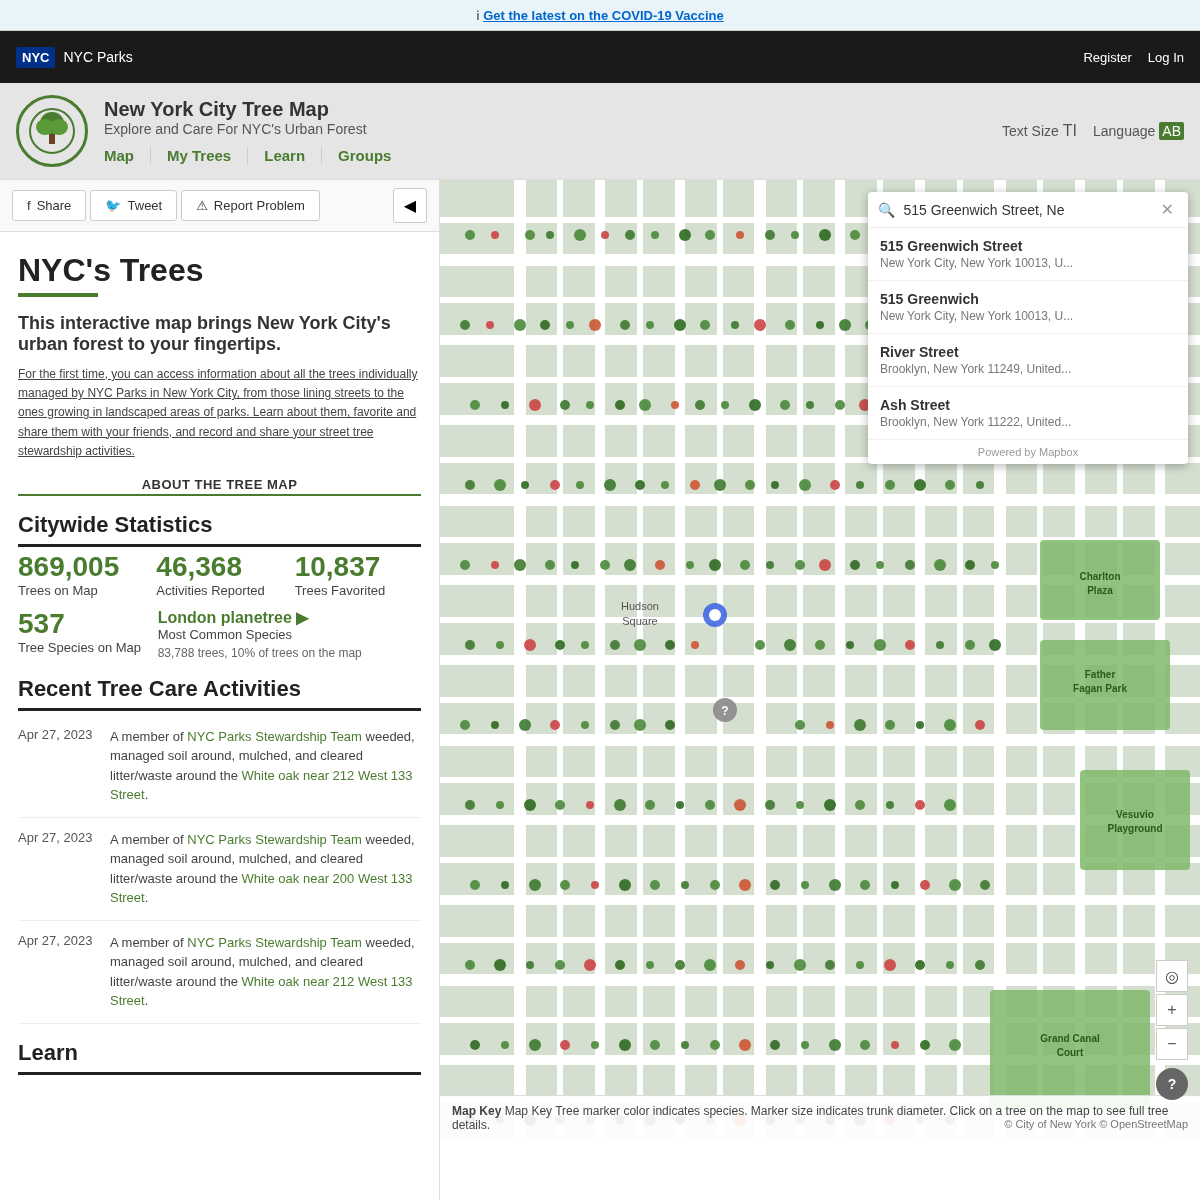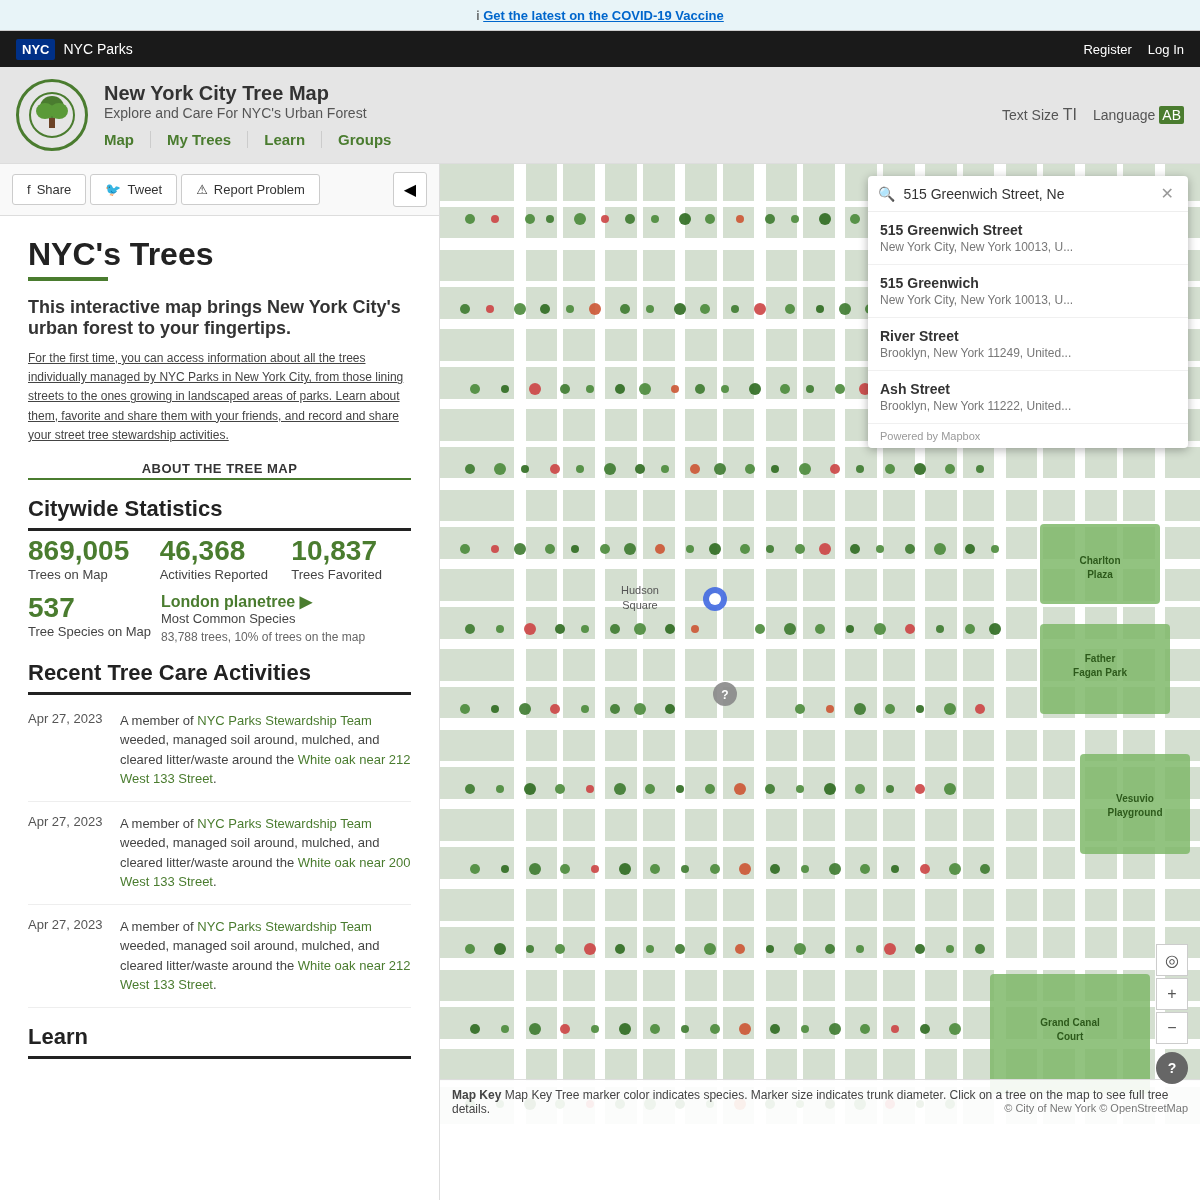--- a/index.html
+++ b/index.html
@@ -15,21 +15,21 @@
     }
     .covid-banner a { color: #0066cc; text-decoration: underline; font-weight: bold; }
 
     
     .top-nav {
       background: #1a1a1a;
       display: flex;
       align-items: center;
       justify-content: space-between;
       padding: 0 16px;
-      height: 36px;
+      height: 52px;
     }
     .top-nav-left { display: flex; align-items: center; gap: 8px; }
     .nyc-logo {
       background: #003087;
       color: white;
       font-weight: bold;
       font-size: 13px;
       padding: 3px 6px;
       border-radius: 2px;
     }
@@ -119,21 +119,21 @@
       margin-left: auto;
       padding: 7px 10px;
       border: 1px solid #ccc;
       background: white;
       cursor: pointer;
       font-size: 16px;
       border-radius: 3px;
     }
 
     
-    .sidebar-content { padding: 20px 28px; }
+    .sidebar-content { padding: 20px 18px; }
     .page-title { font-size: 32px; font-weight: bold; color: #222; margin-bottom: 4px; }
     .green-underline {
       height: 4px;
       width: 80px;
       background: #4a7c2f;
       margin-bottom: 16px;
     }
     .intro-text { font-size: 12px; line-height: 1.6; color: #444; margin-bottom: 10px; text-decoration: underline; }
     .intro-bold { font-size: 18px; font-weight: bold; margin-bottom: 10px; }
     .about-link {
@@ -220,21 +220,21 @@
     }
     .search-icon-map { color: #999; margin-right: 8px; font-size: 14px; }
     .search-results { max-height: 280px; overflow-y: auto; }
     .search-result-item {
       padding: 10px 12px;
       border-bottom: 1px solid #f0f0f0;
       cursor: pointer;
     }
     .result-title { font-size: 14px; font-weight: bold; color: #333; }
     .result-sub { font-size: 12px; color: #777; margin-top: 2px; }
-    .mapbox-credit { padding: 6px 12px; font-size: 11px; color: #999; text-align: left; }
+    .mapbox-credit { padding: 6px 12px; font-size: 11px; color: #999; text-align: center; }
 
     
     .map-key {
       position: absolute;
       bottom: 0;
       left: 0;
       right: 0;
       background: rgba(255,255,255,0.9);
       padding: 8px 12px;
       font-size: 12px;

